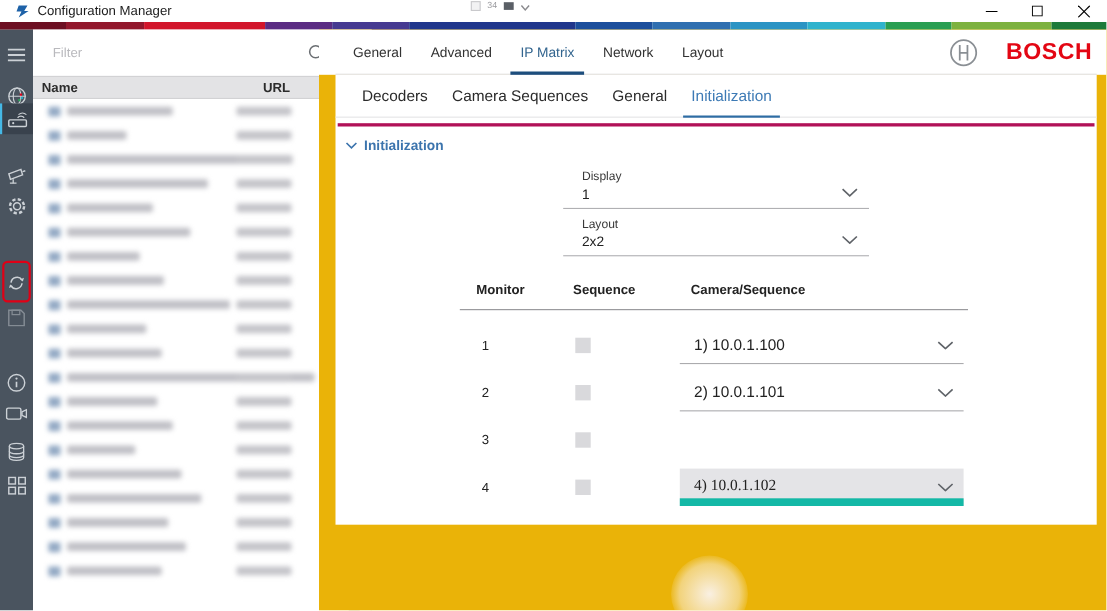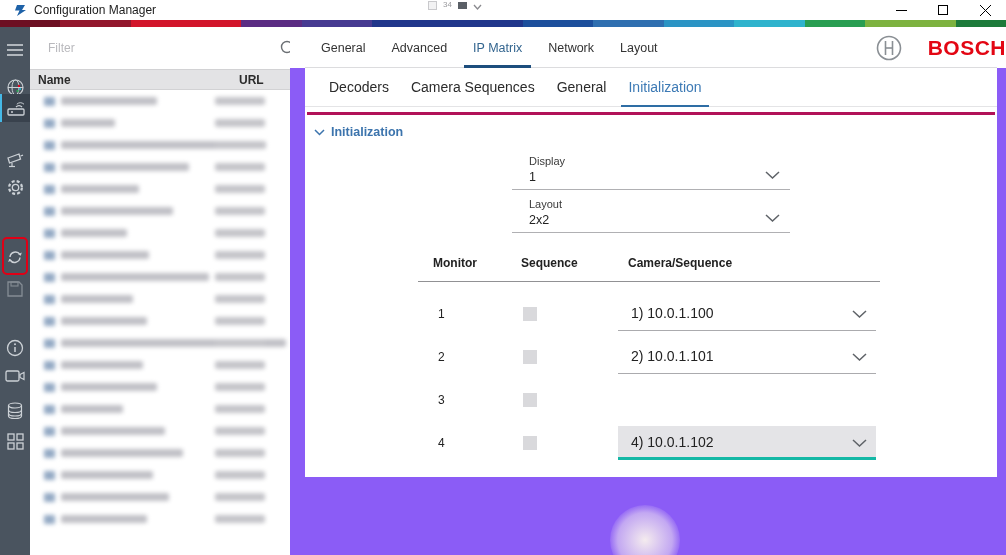--- a/index.html
+++ b/index.html
@@ -50,30 +50,30 @@
     border-left:4px solid transparent; border-right:4px solid transparent;
     border-bottom:6px solid #5a5a60; }
   .plist { position:absolute; top:63px; left:0; right:1px; bottom:0; background:#fff; overflow:hidden; }
   .lrow { position:relative; height:22px; display:flex; align-items:center; filter:blur(2.2px); }
   .lrow .ric { width:11px; height:9px; background:#93a9c4; border-radius:1px; margin-left:14px; }
   .lrow .rname { height:8px; background:#c0c0c6; border-radius:2px; margin-left:6px; }
   .lrow .rurl { position:absolute; left:185px; width:50px; height:8px; background:#c4c4c9; border-radius:2px; }
   .scroll-thumb { position:absolute; right:10px; bottom:0; width:10px; height:50px; background:#c6c6c9; }
 
   
-  .main { position:absolute; top:27px; left:290px; right:0; bottom:0; background:#8b5cf6; overflow:hidden; }
+  .main { position:absolute; top:27px; left:290px; right:0; bottom:0; background:#eab308; overflow:hidden; }
   .tabbar { position:absolute; top:0; left:0; right:0; height:41px; background:#fff;
     display:flex; align-items:stretch; padding-left:18px; }
   .tabbar::after { content:""; position:absolute; left:15px; right:9px; bottom:0; height:1px; background:#dcdcde; }
   .tab { padding:0 13px; display:flex; align-items:center; font-size:12.5px; color:#333;
     cursor:pointer; position:relative; }
   .tab.active { color:#33658f; }
   .tab.active::after { content:""; position:absolute; left:4px; right:4px; bottom:0; height:3px;
     background:#1d4e7d; z-index:2; }
-  .logo { margin-left:auto; display:flex; align-items:center; gap:26px; }
+  .logo { margin-left:auto; display:flex; align-items:center; gap:26px; padding-right:13px; }
   .logo-text { font-size:21px; font-weight:bold; color:#e30613; letter-spacing:0.5px; }
 
   .card { position:absolute; top:41px; left:15px; right:9px; height:409px; background:#fff; }
   .subtabs { position:absolute; top:0; left:0; right:0; height:39px; display:flex;
     align-items:stretch; padding-left:13px; border-bottom:1px solid #e4e4e6; }
   .subtab { padding:0 11px; display:flex; align-items:center; font-size:14px; color:#2b2b2b;
     cursor:pointer; position:relative; }
   .subtab.active { color:#3d7ab5; }
   .subtab.active::after { content:""; position:absolute; left:4px; right:4px; bottom:-1px;
     height:2px; background:#2e6da4; }
@@ -91,21 +91,21 @@
   .th-monitor { left:128px; } .th-sequence { left:216px; } .th-camseq { left:323px; }
   .thline { position:absolute; top:213px; left:113px; width:462px; height:1px; background:#919194; }
 
   .mrow { position:absolute; left:0; right:0; height:34px; }
   .mrow .mnum { position:absolute; left:133px; top:0; line-height:34px; font-size:12px; color:#222; }
   .mrow .chk { position:absolute; left:218px; top:10px; width:14px; height:14px; background:#d9d9dc; cursor:pointer; }
   .mrow .drop { position:absolute; left:313px; top:0; width:258px; height:34px;
     border-bottom:1px solid #ababae; cursor:pointer; }
   .mrow .dtext { position:absolute; left:13px; top:0; line-height:32px; font-size:14px; color:#222; }
   .mrow .drop .chev { position:absolute; right:9px; top:13px; }
-  .mrow.selected .drop { background:#e4e4e7; border-bottom:3px solid #14b8a6; }
+  .mrow.selected .drop { background:#e4e4e7; border-bottom:7px solid #14b8a6;font-family:Liberation Serif, serif; }
   .r0 { top:229px; } .r1 { top:272px; } .r2 { top:315px; } .r3 { top:358px; }
 
   .watermark { position:absolute; left:320px; top:478px; width:70px; height:70px; border-radius:50%;
     background:radial-gradient(circle, rgba(250,243,238,0.95) 0%, rgba(250,243,238,0.5) 55%, rgba(241,241,242,0) 75%); }
 </style>
 </head>
 <body>
 
 <div id="app">
 

